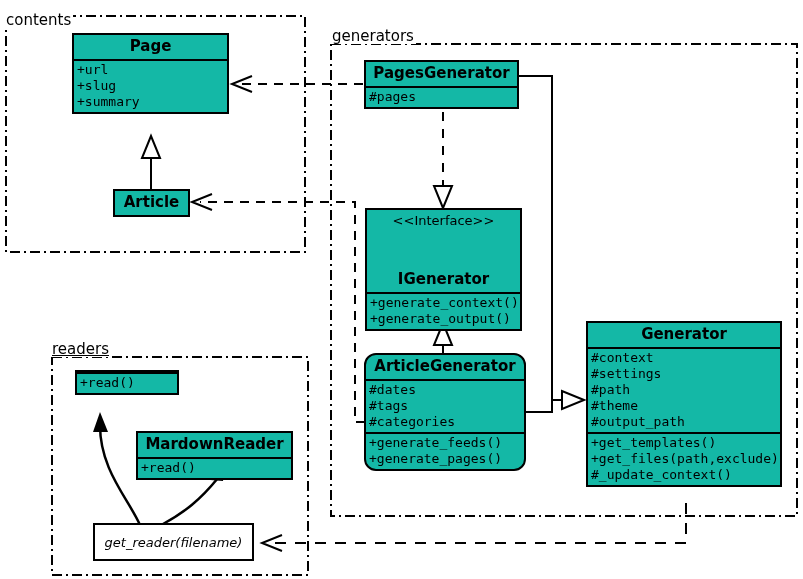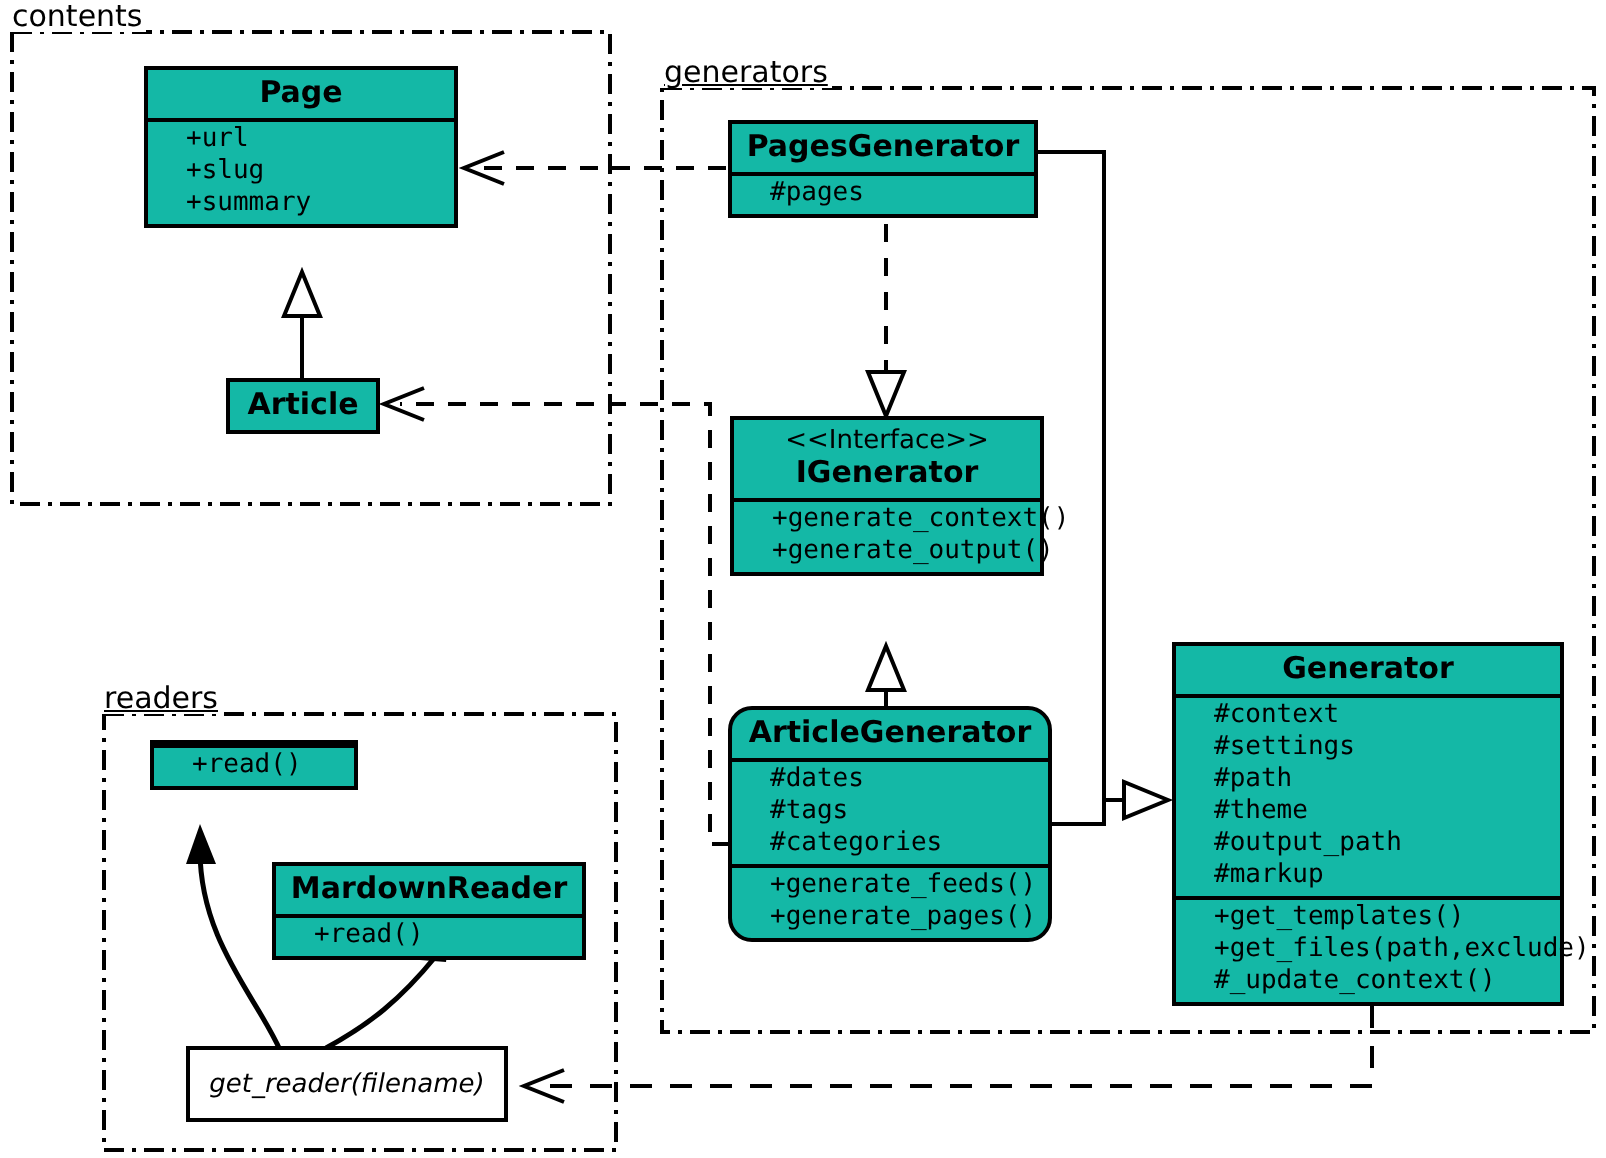--- a/index.html
+++ b/index.html
@@ -57,24 +57,25 @@
     font-weight: normal;
     font-size: 13px;
     text-align: center;
     color: #000;
     padding: 3px 4px 0 4px;
     line-height: 15px;
     white-space: nowrap;
   }
   .cls-stereotype + .cls-title {
     padding-top: 0;
+    margin-top: 43px;
   }
   .cls-section {
     border-top: 2px solid #000;
-    padding: 1px 0 2px 16px;
+    padding: 1px 0 2px 0;
   }
   .cls-member {
     font-family: "DejaVu Sans Mono", monospace;
     font-size: 13px;
     color: #000;
     line-height: 16px;
     padding: 0 3px;
     white-space: nowrap;
   }
   .plain-box {
@@ -149,22 +150,22 @@
       <path d="M 140 525 C 128 498 100 470 100 425" fill="none" stroke="#000" stroke-width="2.5"></path>
       <polygon points="100,412 93,432 108,432" fill="#000"></polygon>
     </g>
 
     <g>
       <path d="M 163 524 C 185 512 200 500 218 478" fill="none" stroke="#000" stroke-width="2.5"></path>
       <polygon points="225,466 210,480 223,481" fill="#000"></polygon>
     </g>
   </svg>
 
-  <div class="pkg-label" style="left:4px; top:0px;">contents</div>
-  <div class="pkg-label" style="left:330px; top:28px;text-decoration:underline;">generators</div>
+  <div class="pkg-label" style="left:4px; top:12px;">contents</div>
+  <div class="pkg-label" style="left:330px; top:28px;">generators</div>
   <div class="pkg-label" style="left:50px; top:341px;text-decoration:underline;">readers</div>
 
   <div class="umlclass" style="left:72px; top:33px; width:157px;">
     <div class="cls-title">Page</div>
     <div class="cls-section">
       <div class="cls-member">+url</div>
       <div class="cls-member">+slug</div>
       <div class="cls-member">+summary</div>
     </div>
   </div>
@@ -203,21 +204,20 @@
   </div>
 
   <div class="umlclass" style="left:586px; top:321px; width:196px;">
     <div class="cls-title">Generator</div>
     <div class="cls-section">
       <div class="cls-member">#context</div>
       <div class="cls-member">#settings</div>
       <div class="cls-member">#path</div>
       <div class="cls-member">#theme</div>
       <div class="cls-member">#output_path</div>
-      <div class="cls-member">#markup</div>
     </div>
     <div class="cls-section">
       <div class="cls-member">+get_templates()</div>
       <div class="cls-member">+get_files(path,exclude)</div>
       <div class="cls-member">#_update_context()</div>
     </div>
   </div>
 
   <div class="umlclass" style="left:75px; top:370px; width:104px;">
     <div class="cls-section">

